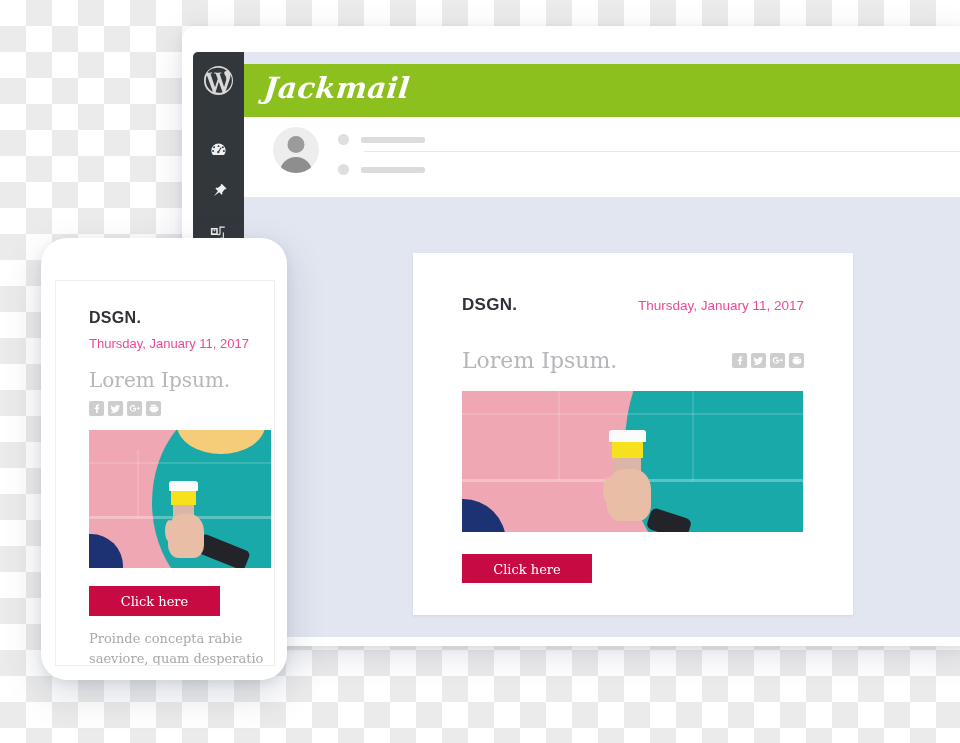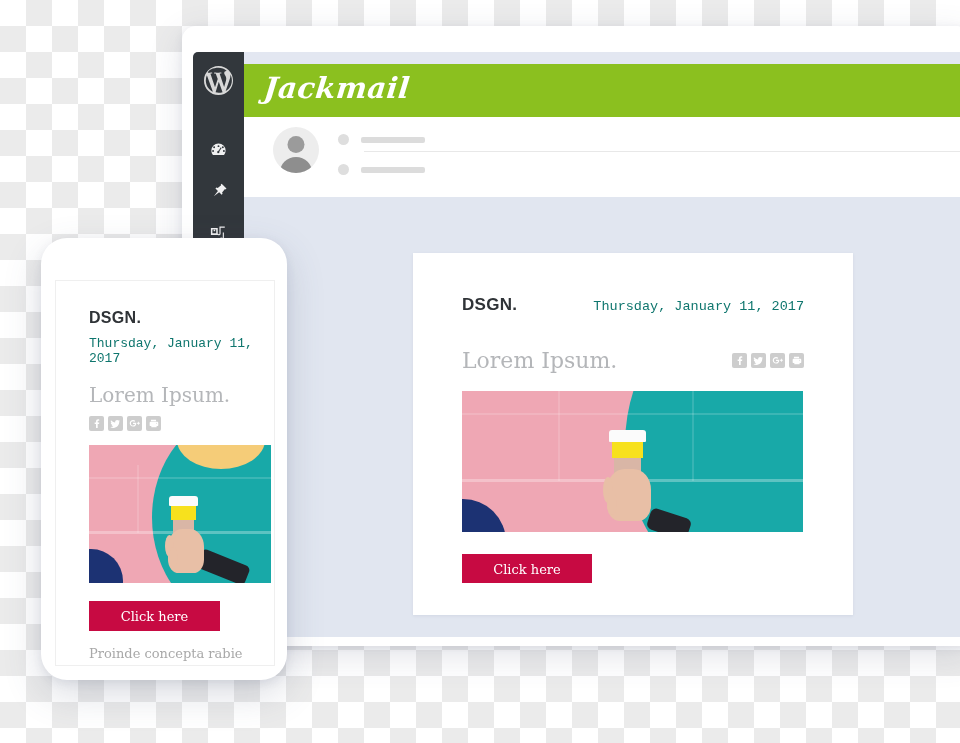--- a/index.html
+++ b/index.html
@@ -202,23 +202,22 @@
     justify-content: space-between;
   }
   .brand {
     font-family: "Liberation Sans", sans-serif;
     font-weight: bold;
     color: #2f3337;
     letter-spacing: 0.3px;
   }
   .dc-head .brand { font-size: 17px; }
   .datetext {
-    color: #0f766e;
+    color: #ec4899;
     font-size: 13.5px;
-    font-family: Liberation Mono, monospace;
   }
   .dc-sub {
     margin-top: 33px;
     display: flex;
     align-items: center;
     justify-content: space-between;
   }
   .lorem {
     font-family: "DejaVu Serif", serif;
     color: #b4b6b9;

